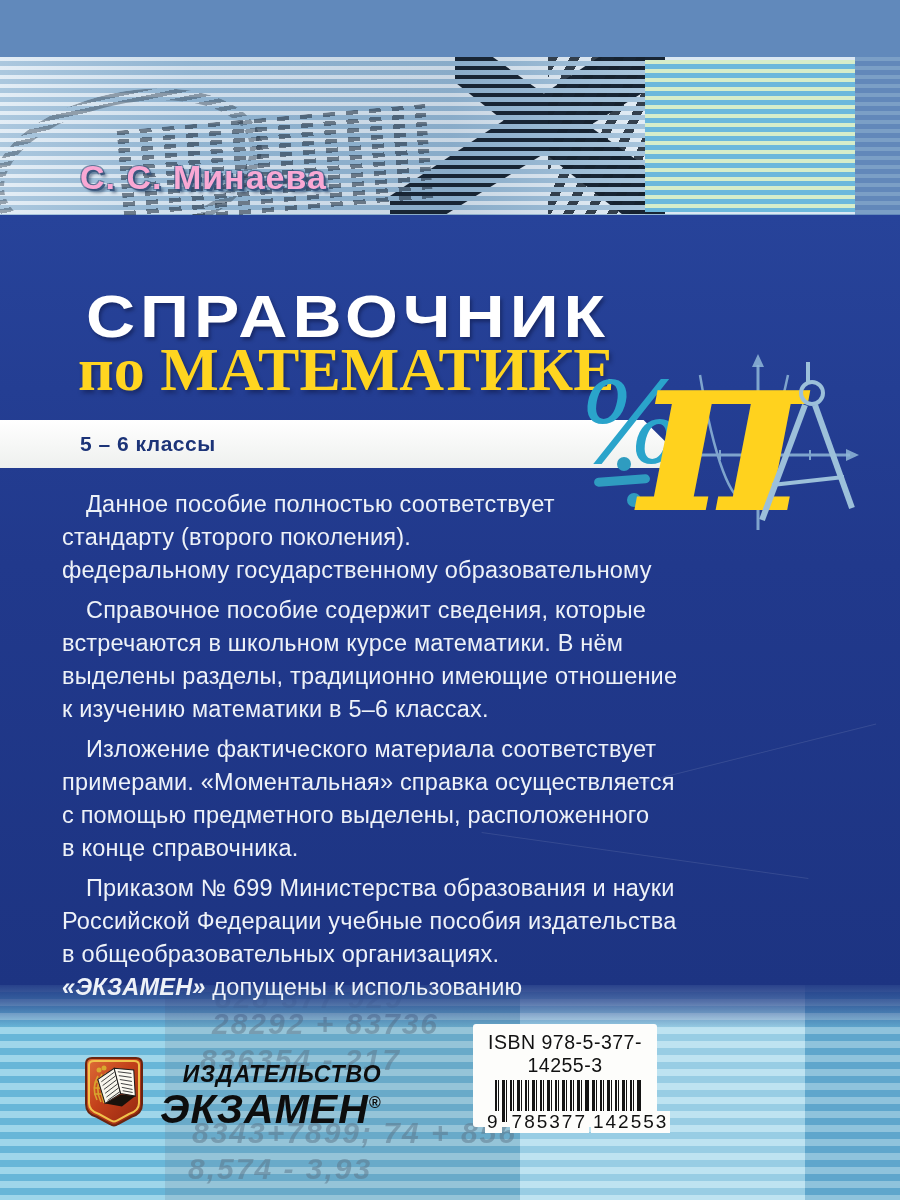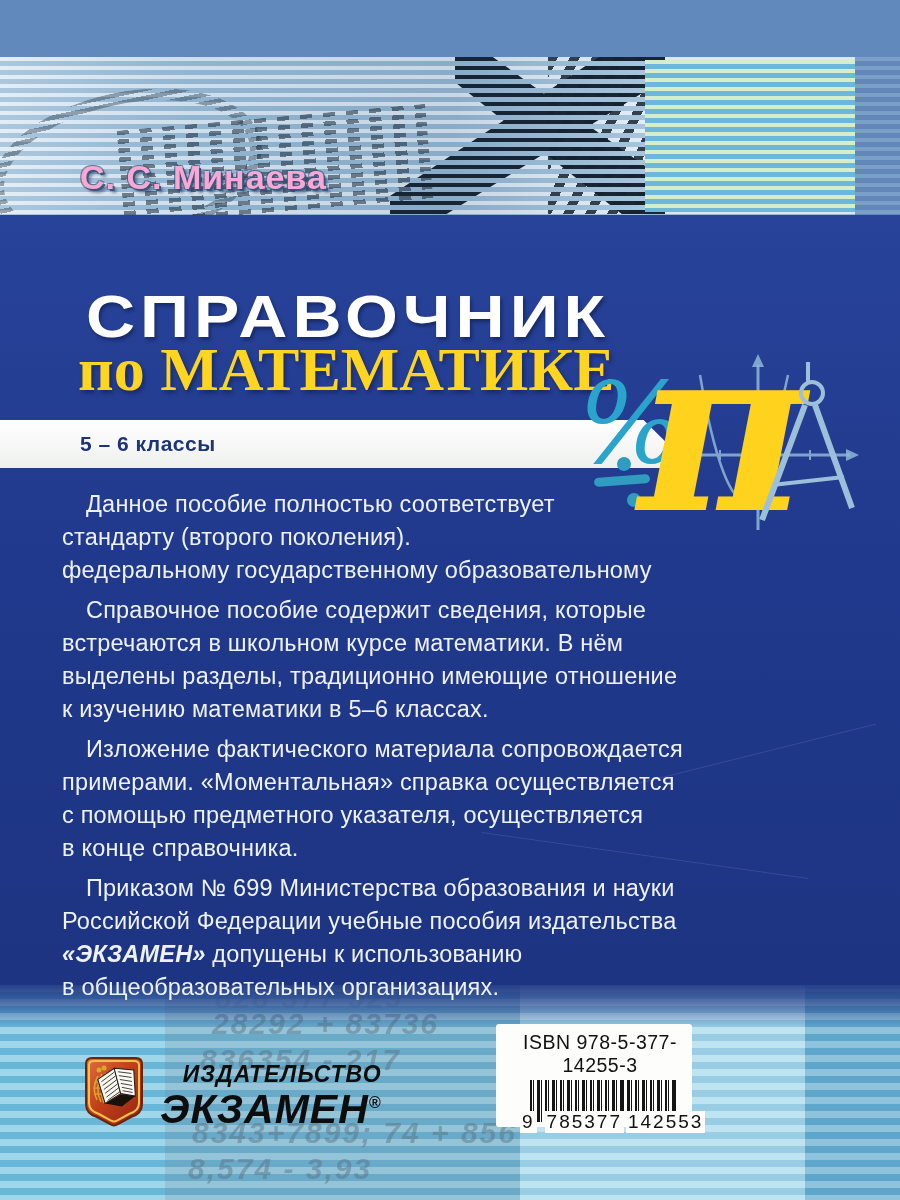--- a/index.html
+++ b/index.html
@@ -82,22 +82,22 @@
   .m3{left:210px;top:96px;}
   .m4{left:192px;top:131px;}
   .m5{left:188px;top:167px;}
 
   .logo{position:absolute;left:82px;top:69px;width:64px;height:76px;}
   .pubtext{position:absolute;left:160px;top:76px;color:#0d0d0d;font-style:italic;white-space:nowrap;}
   .pub1{font-size:23px;font-weight:bold;letter-spacing:1px;padding-left:6px;text-align:right;}
   .pub2{font-size:41px;font-weight:bold;line-height:1.05;letter-spacing:1px;text-align:center;}
   .reg{font-size:16px;vertical-align:super;}
 
-  .isbn-box{position:absolute;left:496px;top:39px;width:184px;height:103px;
-        background:#fdfdfb;border-radius:3px;z-index:5;padding-left:12px;}
+  .isbn-box{position:absolute;left:473px;top:39px;width:184px;height:103px;
+        background:#fdfdfb;border-radius:3px;z-index:5;}
   .isbn-label{text-align:center;font-size:19.5px;color:#111;padding-top:7px;letter-spacing:.5px;}
   .bars-wrap{position:relative;margin:3px 12px 0 12px;height:52px;}
   .bars{position:absolute;left:10px;right:4px;top:0;height:42px;
         background:repeating-linear-gradient(90deg,#141414 0 2px,#fdfdfb 2px 3px,#141414 3px 4px,#fdfdfb 4px 7px,#141414 7px 10px,#fdfdfb 10px 11px,#141414 11px 12px,#fdfdfb 12px 15px);}
   .guard{position:absolute;top:0;width:2px;height:51px;background:#141414;}
   .g1{left:10px;} .g2{left:101px;} .g3{right:4px;}
   .digits{position:absolute;left:0;right:0;bottom:-1px;display:flex;align-items:flex-end;
         font-size:19px;color:#111;}
   .digits span{background:#fdfdfb;padding:0 2px;letter-spacing:2px;}
   .d0{margin-right:8px;} .d1{margin-right:2px;}
@@ -170,30 +170,30 @@
       <div>стандарту (второго поколения).</div>
       <div>федеральному государственному образовательному</div>
     </div>
     <div class="para">
       <div class="indent">Справочное пособие содержит сведения, которые</div>
       <div>встречаются в школьном курсе математики. В нём</div>
       <div>выделены разделы, традиционно имеющие отношение</div>
       <div>к изучению математики в 5–6 классах.</div>
     </div>
     <div class="para">
-      <div class="indent">Изложение фактического материала сопровождается</div>
+      <div class="indent">Изложение фактического материала соответствует</div>
       <div>примерами. «Моментальная» справка осуществляется</div>
-      <div>с помощью предметного указателя, осуществляется</div>
+      <div>с помощью предметного выделены, расположенного</div>
       <div>в конце справочника.</div>
     </div>
     <div class="para">
       <div class="indent">Приказом № 699 Министерства образования и науки</div>
       <div>Российской Федерации учебные пособия издательства</div>
+      <div>в общеобразовательных организациях.</div>
       <div><span class="brand">«ЭКЗАМЕН»</span><span> допущены к использованию</span></div>
-      <div>в общеобразовательных организациях.</div>
     </div>
   </div>
 
   <div class="bottom">
     <div class="col-gray"></div>
     <div class="col-light"></div>
     <div class="col-right"></div>
 
     <div class="mathline m0">828 377 929</div>
     <div class="mathline m1">28292 + 83736</div>

